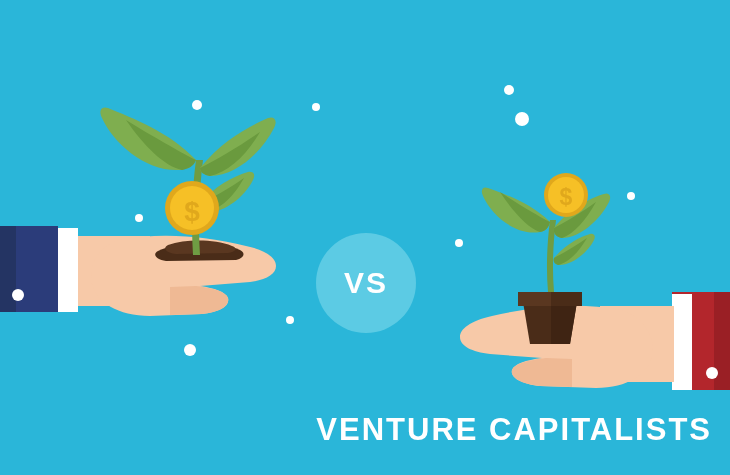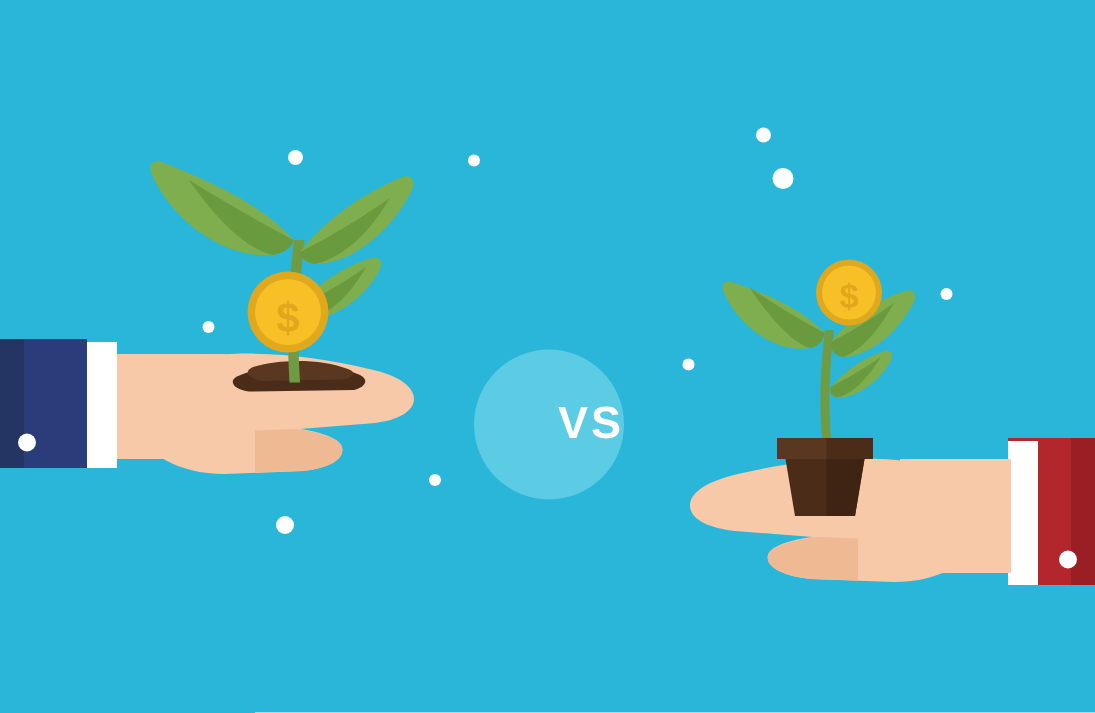--- a/index.html
+++ b/index.html
@@ -34,21 +34,21 @@
   .vs-circle {
     position: absolute;
     left: 316px;
     top: 233px;
     width: 100px;
     height: 100px;
     border-radius: 50%;
     background: #5ccbe4;
     display: flex;
     align-items: center;
-    justify-content: flex-end;
+    justify-content: center;
   }
   .vs-text {
     color: #ffffff;
     font-weight: bold;
     font-size: 30px;
     letter-spacing: 2px;
   }
   .dot {
     position: absolute;
     background: #ffffff;
@@ -142,14 +142,15 @@
 
     <circle cx="566" cy="195" r="22" fill="#e0a81c"></circle>
     <circle cx="566" cy="195" r="18" fill="#f6c026"></circle>
     <text x="566" y="205" text-anchor="middle" font-family="Liberation Sans, sans-serif" font-size="23" font-weight="bold" fill="#e0a81c">$</text>
   </svg>
 
   <div class="vs-circle">
     <span class="vs-text">VS</span>
   </div>
 
+  <div class="title" id="title-right">VENTURE CAPITALISTS</div>
 
 </div>
 
 </body></html>

